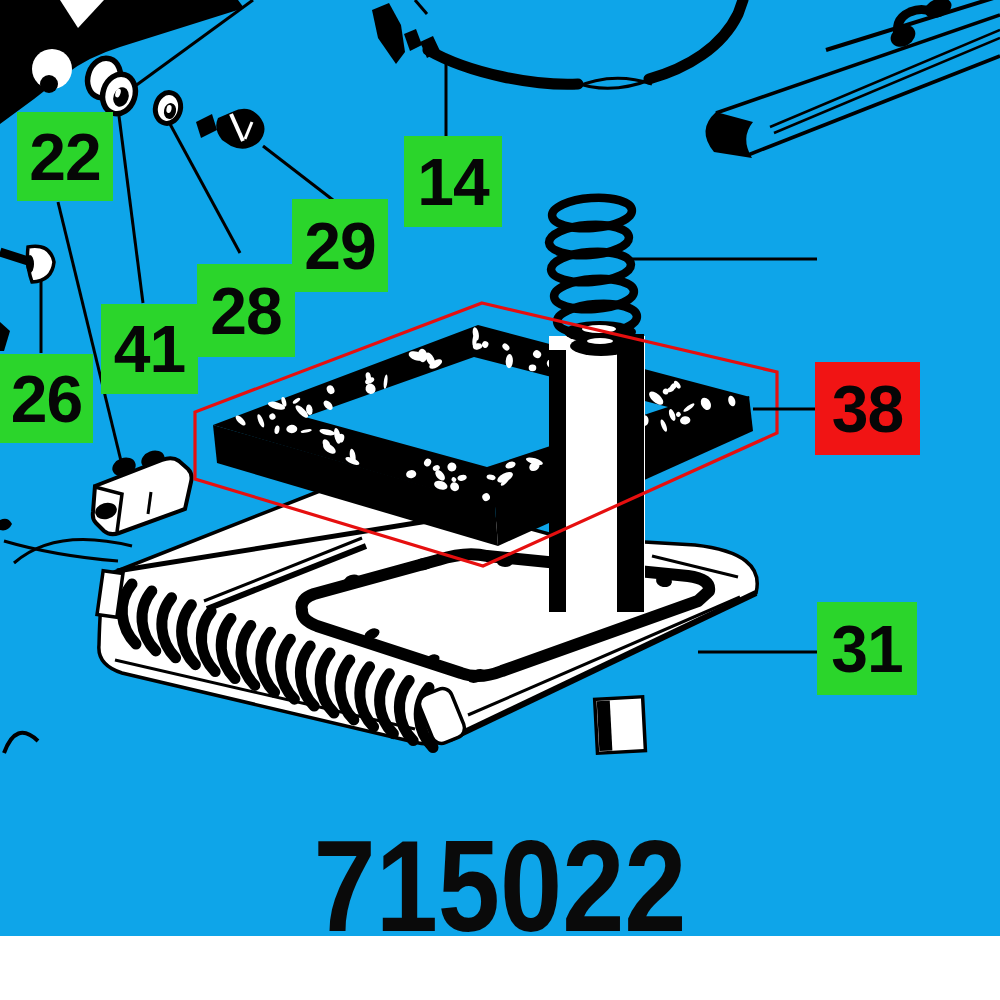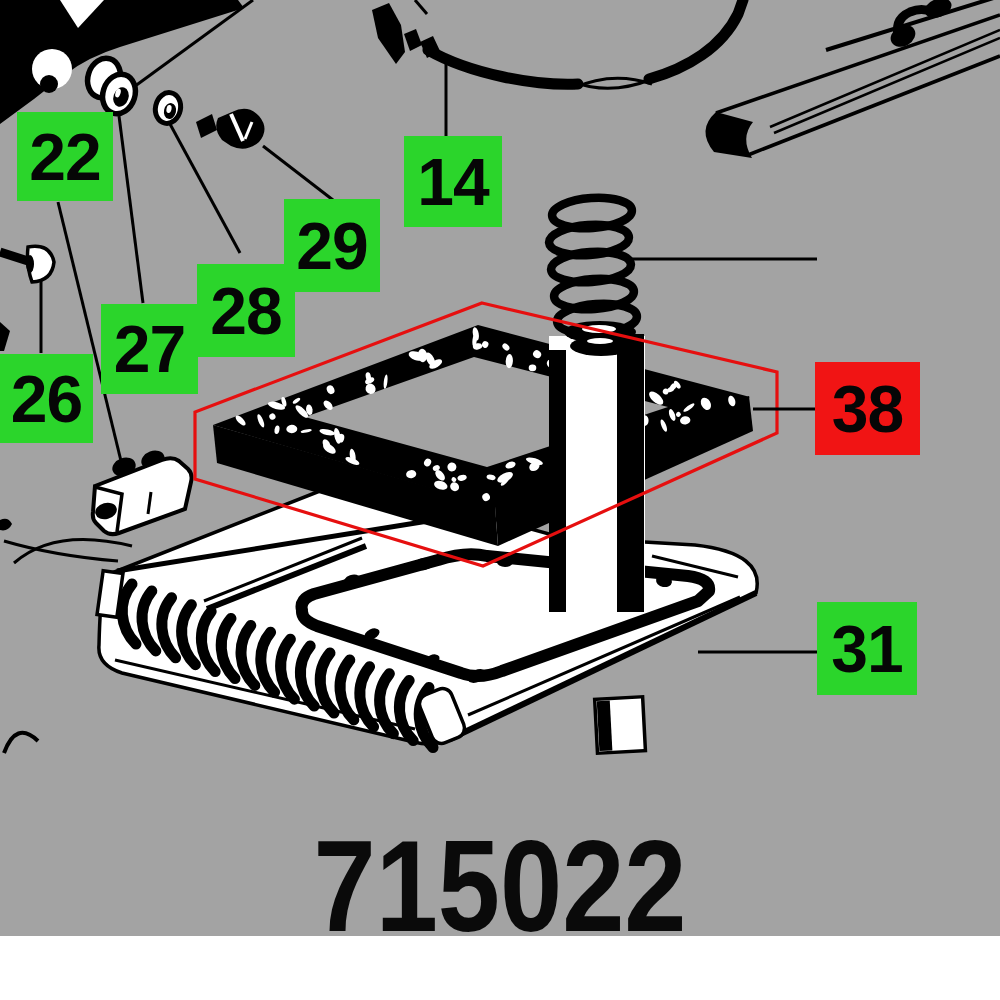--- a/index.html
+++ b/index.html
@@ -1,16 +1,16 @@
 <!DOCTYPE html>
 <html style="--green: #2bd52b; --red: #f11414;"><head>
 <meta charset="utf-8">
 <style>
   html,body{margin:0;padding:0;background:#fff;}
-  .stage{position:relative;width:1000px;height:936px;background:#a3a3a3;overflow:hidden;
+  .stage{position:relative;width:1000px;height:936px;background:#0ea5e9;overflow:hidden;
          font-family:"Liberation Sans",sans-serif;}
   .stage svg{position:absolute;left:0;top:0;}
   .callout{position:absolute;display:flex;align-items:center;justify-content:center;
            font-family:"Liberation Sans",sans-serif;font-weight:bold;font-size:66px;
            color:#060606;letter-spacing:-1px;user-select:none;}
   .callout.green{background:var(--green,#2bd52b);}
   .callout.red{background:var(--red,#f11414);text-align:right;}
   .partnum{position:absolute;left:0;top:826px;width:1000px;height:120px;
            display:flex;align-items:center;justify-content:center;
            font-family:"Liberation Sans",sans-serif;font-weight:bold;font-size:130px;
@@ -270,22 +270,22 @@
     <line x1="263" y1="146" x2="333" y2="200"></line>
     <line x1="446" y1="60" x2="446" y2="149"></line>
     <line x1="631" y1="259" x2="817" y2="259"></line>
     <line x1="753" y1="409" x2="815" y2="409"></line>
     <line x1="698" y1="652" x2="817" y2="652"></line>
   </g>
 </svg>
 
 <div class="callout green" style="left:17px;top:112px;width:96px;height:89px">22</div>
 <div class="callout green" style="left:0px;top:354px;width:93px;height:89px">26</div>
-<div class="callout green" style="left:101px;top:304px;width:97px;height:90px">27</div>
+<div class="callout green" style="left:101px;top:304px;width:97px;height:90px">41</div>
 <div class="callout green" style="left:197px;top:264px;width:98px;height:93px">28</div>
-<div class="callout green" style="left:284px;top:199px;width:96px;height:93px">29</div>
+<div class="callout green" style="left:292px;top:199px;width:96px;height:93px">29</div>
 <div class="callout green" style="left:404px;top:136px;width:98px;height:91px">14</div>
 <div class="callout red" style="left:815px;top:362px;width:105px;height:93px">38</div>
 <div class="callout green" style="left:817px;top:602px;width:100px;height:93px">31</div>
 
 <div class="partnum">715022</div>
 
 </div>
 
 </body></html>

